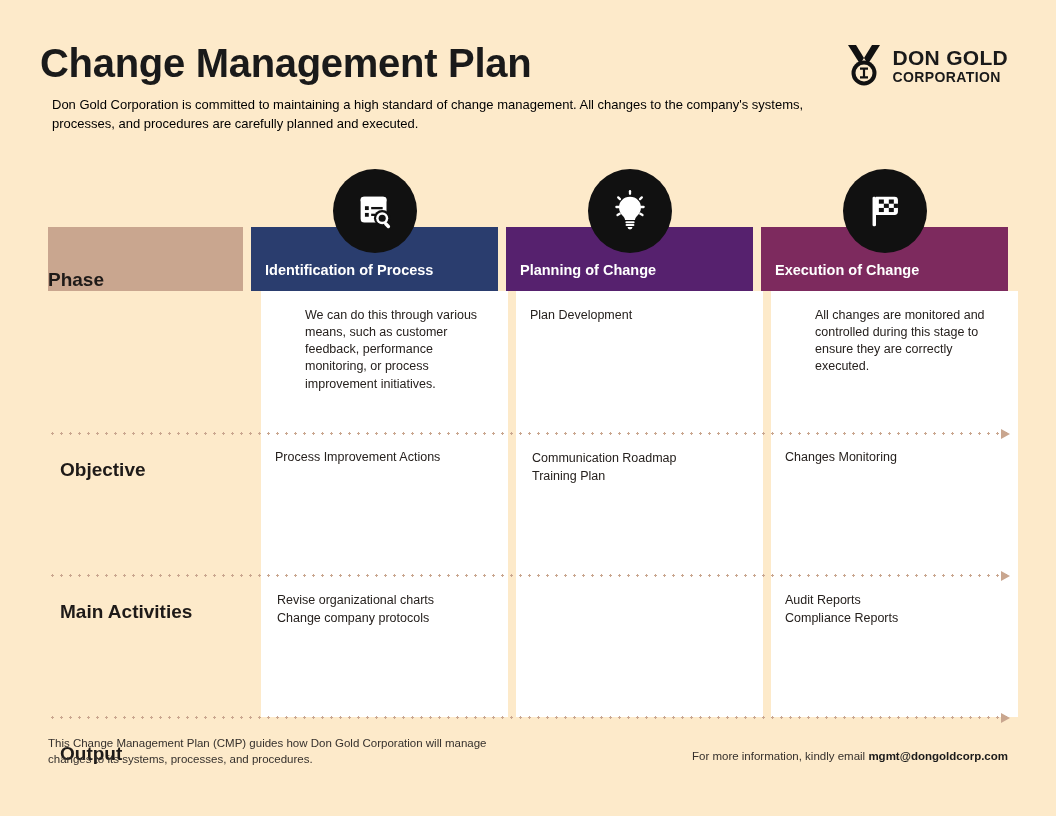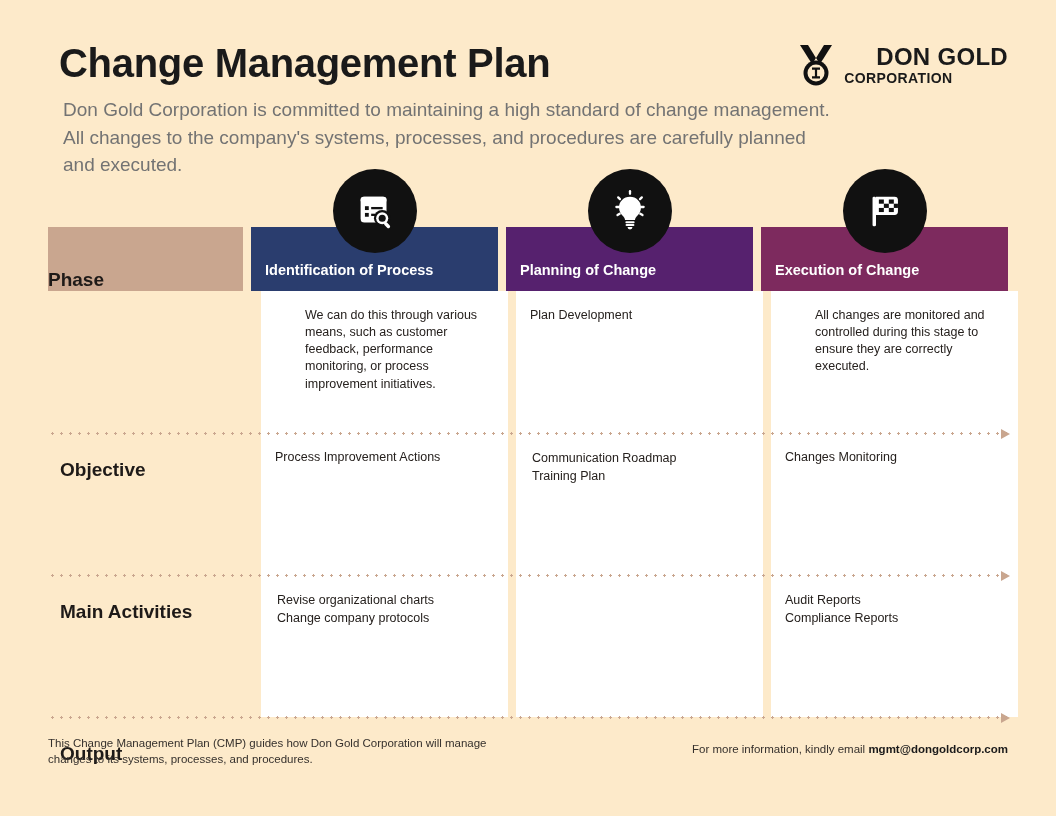--- a/index.html
+++ b/index.html
@@ -12,38 +12,38 @@
     background: #fdeaca;
     font-family: "Liberation Sans", sans-serif;
     color: #231f20;
     overflow: hidden;
     position: relative;
   }
 
   
   .header {
     position: absolute;
-    left: 59px;
+    left: 40px;
     top: 42px;
     right: 48px;
     height: 100px;
   }
   .title {
     font-size: 40px;
     font-weight: bold;
     letter-spacing: -0.3px;
     line-height: 1.05;
     margin: 0;
     color: #1a1a1a;
   }
   .subtitle {
-    margin: 12px 0 0 4px;
-    font-size: 19px;
+    margin: 12px 0 0 12px;
+    font-size: 13px;
     line-height: 1.45;
-    color: #737373;
+    color: #000000;
     max-width: 775px;
   }
 
   
   .logo {
     position: absolute;
     right: 48px;
     top: 44px;
     display: flex;
     align-items: center;
@@ -51,26 +51,25 @@
   }
   .logo-mark {
     width: 38px;
     height: 42px;
     flex: 0 0 auto;
   }
   .logo-text {
     line-height: 1;
   }
   .logo-name {
-    font-size: 24px;
+    font-size: 21px;
     font-weight: bold;
     letter-spacing: 0.3px;
     color: #1a1a1a;
     display: block;
-    margin-left: 32px;
   }
   .logo-sub {
     font-size: 14px;
     font-weight: bold;
     letter-spacing: 0.4px;
     color: #1a1a1a;
     display: block;
     margin-top: 2px;
   }
 
@@ -220,21 +219,21 @@
   .footer-left {
     font-size: 11.5px;
     line-height: 1.4;
     color: #35302c;
     white-space: pre-line;
     max-width: 480px;
   }
   .footer-right {
     font-size: 11.5px;
     color: #35302c;
-    margin-top: 8px;
+    margin-top: 15px;
     white-space: nowrap;
   }
   .footer-email {
     font-weight: bold;
     color: #1a1a1a;
   }
 </style>
 </head>
 <body>
 

